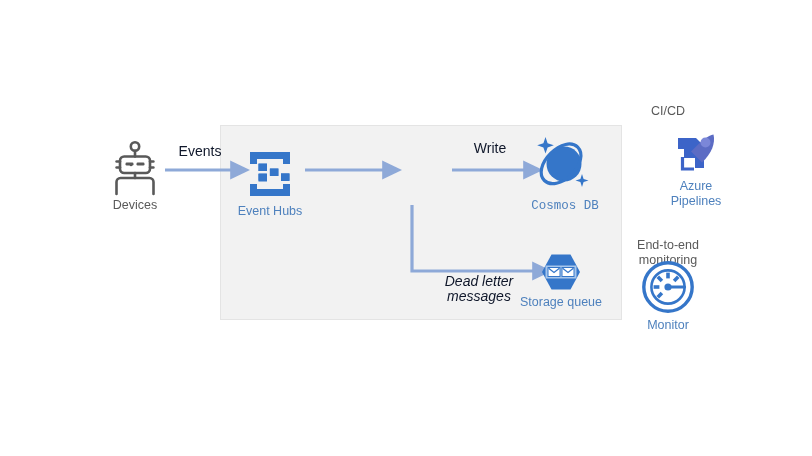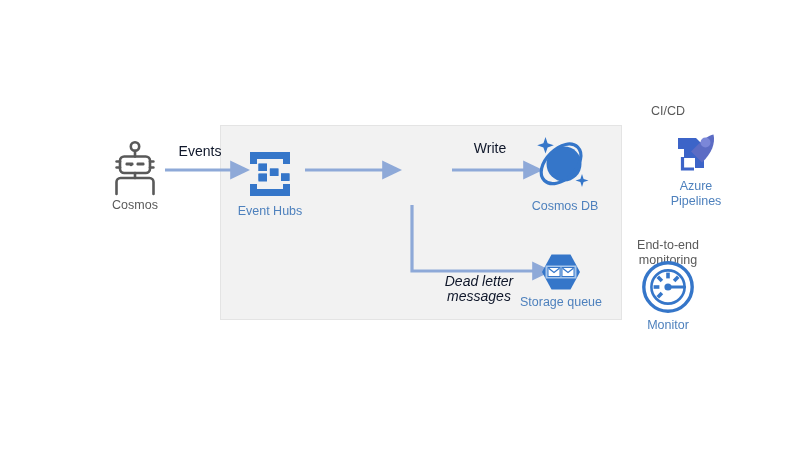--- a/index.html
+++ b/index.html
@@ -135,21 +135,21 @@
           <line x1="24" y1="27" x2="24" y2="27"></line>
           <line x1="28" y1="35" x2="28" y2="40"></line>
           <path d="M9.5,56 L9.5,44 a4,4 0 0 1 4,-4 L42.5,40 a4,4 0 0 1 4,4 L46.5,56"></path>
         </g>
         <g fill="#595959">
           <rect x="18.5" y="24.6" width="8" height="2.9" rx="1.2"></rect>
           <rect x="29.5" y="24.6" width="8" height="2.9" rx="1.2"></rect>
         </g>
       </svg>
     </span>
-    <span class="node-label">Cosmos</span>
+    <span class="node-label">Devices</span>
   </div>
 
   <div class="node" style="left:210px; top:148px;">
     <span class="icon-wrap">
       <svg width="52" height="52" viewBox="0 0 52 52">
         <g fill="#3576c9">
 
           <path d="M6,4 L46,4 L46,16 L39,16 L39,11 L13,11 L13,16 L6,16 Z"></path>
 
           <path d="M6,48 L46,48 L46,36 L39,36 L39,41 L13,41 L13,36 L6,36 Z"></path>
@@ -173,21 +173,21 @@
           <rect x="25.8" y="20.6" width="8.4" height="7.2"></rect>
           <rect x="25.8" y="30.2" width="0" height="0"></rect>
           <rect x="37" y="25.4" width="8.4" height="7.2"></rect>
         </g>
       </svg>
     </span>
     <span class="node-label">Event Hubs</span>
   </div>
 
 
-  <div class="node" style="left:505px; top:133px;">
+  <div class="node" style="left:505px; top:133px;font-family:Liberation Mono, monospace;">
     <span class="icon-wrap">
       <svg width="64" height="62" viewBox="0 0 64 62">
         <circle cx="31" cy="31" r="17.5" fill="#3576c9"></circle>
         <path d="M11.4,47.5 C5.5,41.6 7.9,30.1 17.6,20.4 C27.3,10.7 38.8,8.3 44.7,14.2 C50.6,20.1 48.2,31.6 38.5,41.3 C28.8,51 17.3,53.4 11.4,47.5 Z" fill="none" stroke="#3576c9" stroke-width="3.2"></path>
         <path d="M12.5,4 L14.6,10.2 L20.8,12.3 L14.6,14.4 L12.5,20.6 L10.4,14.4 L4.2,12.3 L10.4,10.2 Z" fill="#3576c9"></path>
         <path d="M49,41 L50.6,45.9 L55.5,47.5 L50.6,49.1 L49,54 L47.4,49.1 L42.5,47.5 L47.4,45.9 Z" fill="#3576c9"></path>
       </svg>
     </span>
     <span class="node-label">Cosmos DB</span>
   </div>

